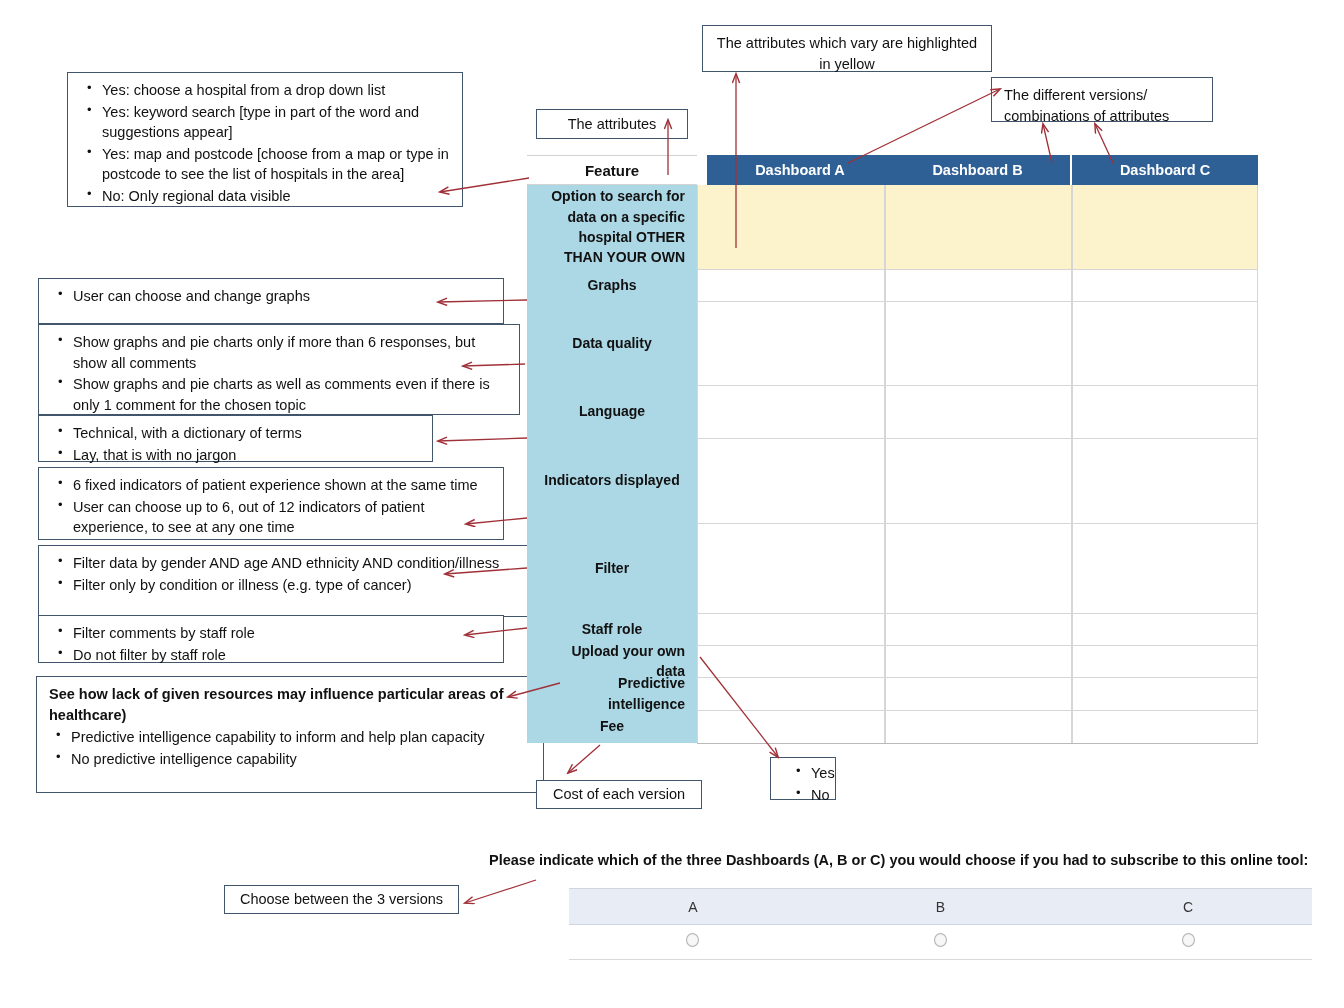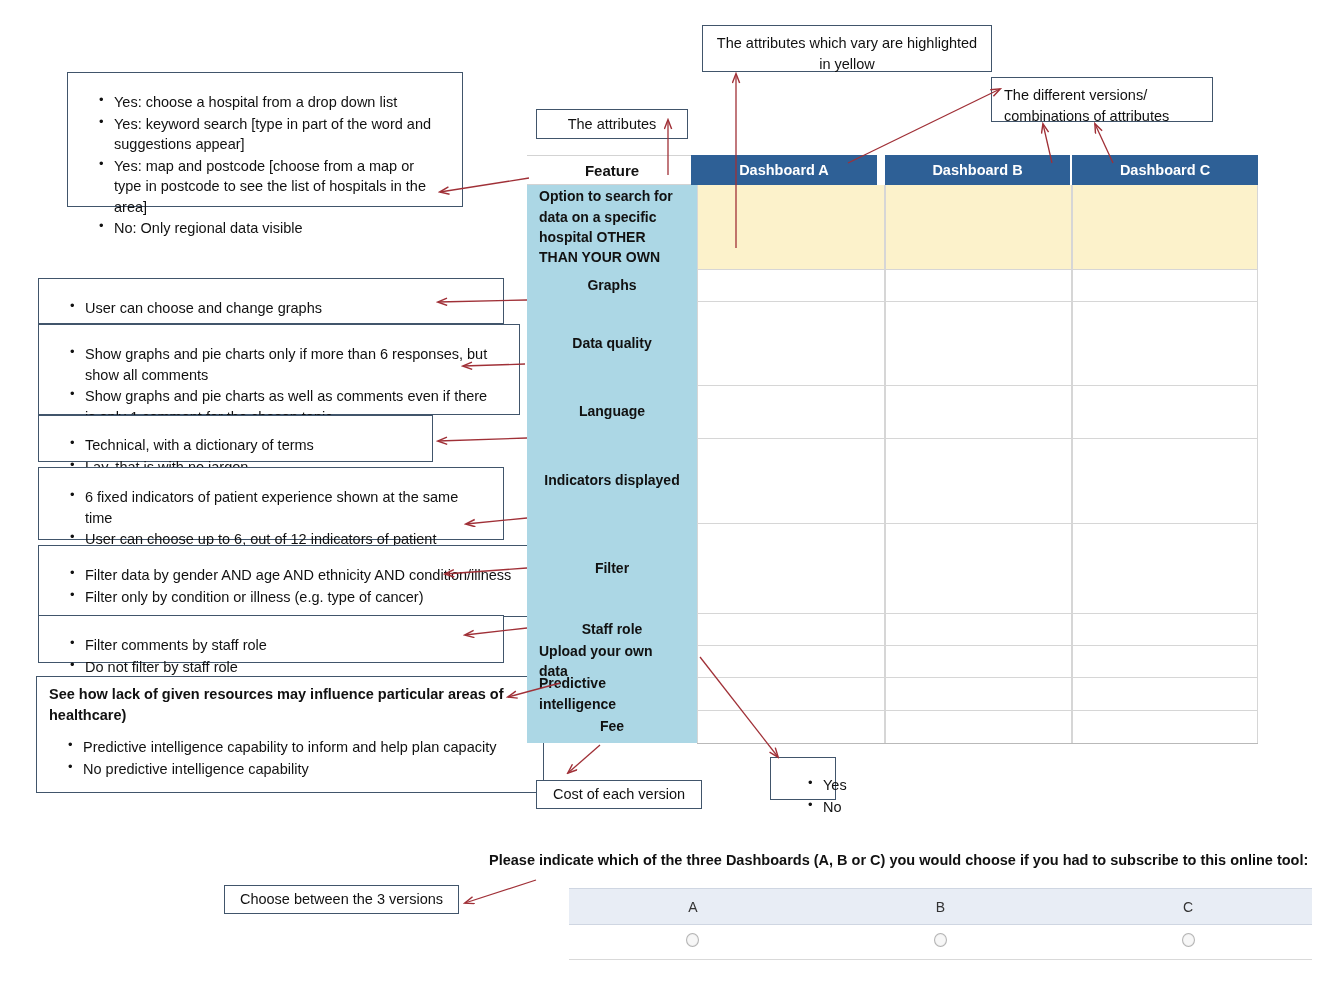--- a/index.html
+++ b/index.html
@@ -34,21 +34,21 @@
   }
   .callout.center {
     display: flex;
     align-items: center;
     justify-content: center;
     text-align: center;
   }
   .callout.left-pad { padding: 7px 12px; }
 
   ul.bullets {
-    margin: 12px;
+    margin: 0;
     padding: 0 0 0 22px;
     list-style: none;
   }
   ul.bullets > li {
     position: relative;
     margin: 0 0 1px 0;
     padding: 0 0 0 0;
     font-size: 14.5px;
     line-height: 1.42;
   }
@@ -98,21 +98,21 @@
     width: 170px; height: 558px;
     background: #ACD7E5;
   }
   .feature-cell {
     position: absolute;
     left: 0;
     width: 170px;
     display: flex;
     align-items: center;
     justify-content: center;
-    text-align: left;
+    text-align: right;
     font-weight: bold;
     font-size: 14px;
     color: #111;
     line-height: 1.45;
     padding: 0 12px;
     box-sizing: border-box;
   }
 
   .dash-head {
     position: absolute;
@@ -306,21 +306,21 @@
       <div class="feature-cell" style="top:146px; height:84px;">Data quality</div>
       <div class="feature-cell" style="top:230px; height:53px;">Language</div>
       <div class="feature-cell" style="top:283px; height:85px;">Indicators displayed</div>
       <div class="feature-cell" style="top:368px; height:90px;">Filter</div>
       <div class="feature-cell" style="top:458px; height:32px;">Staff role</div>
       <div class="feature-cell" style="top:490px; height:32px;">Upload your own data</div>
       <div class="feature-cell" style="top:522px; height:33px;">Predictive intelligence</div>
       <div class="feature-cell" style="top:555px; height:33px;">Fee</div>
     </div>
 
-    <div class="dash-head" style="left:164px; width:188px;">Dashboard A</div>
+    <div class="dash-head" style="left:180px; width:188px;">Dashboard A</div>
     <div class="dash-head" style="left:358px; width:187px;">Dashboard B</div>
     <div class="dash-head" style="left:545px; width:186px; border-right:none;">Dashboard C</div>
 
     <div class="dash-col yellowtop" style="left:170px; width:188px;"></div>
     <div class="dash-col yellowtop" style="left:358px; width:187px;"></div>
     <div class="dash-col yellowtop" style="left:545px; width:186px;"></div>
 
     <div class="rowline" style="top:114px;"></div>
     <div class="rowline" style="top:146px;"></div>
     <div class="rowline" style="top:230px;"></div>

